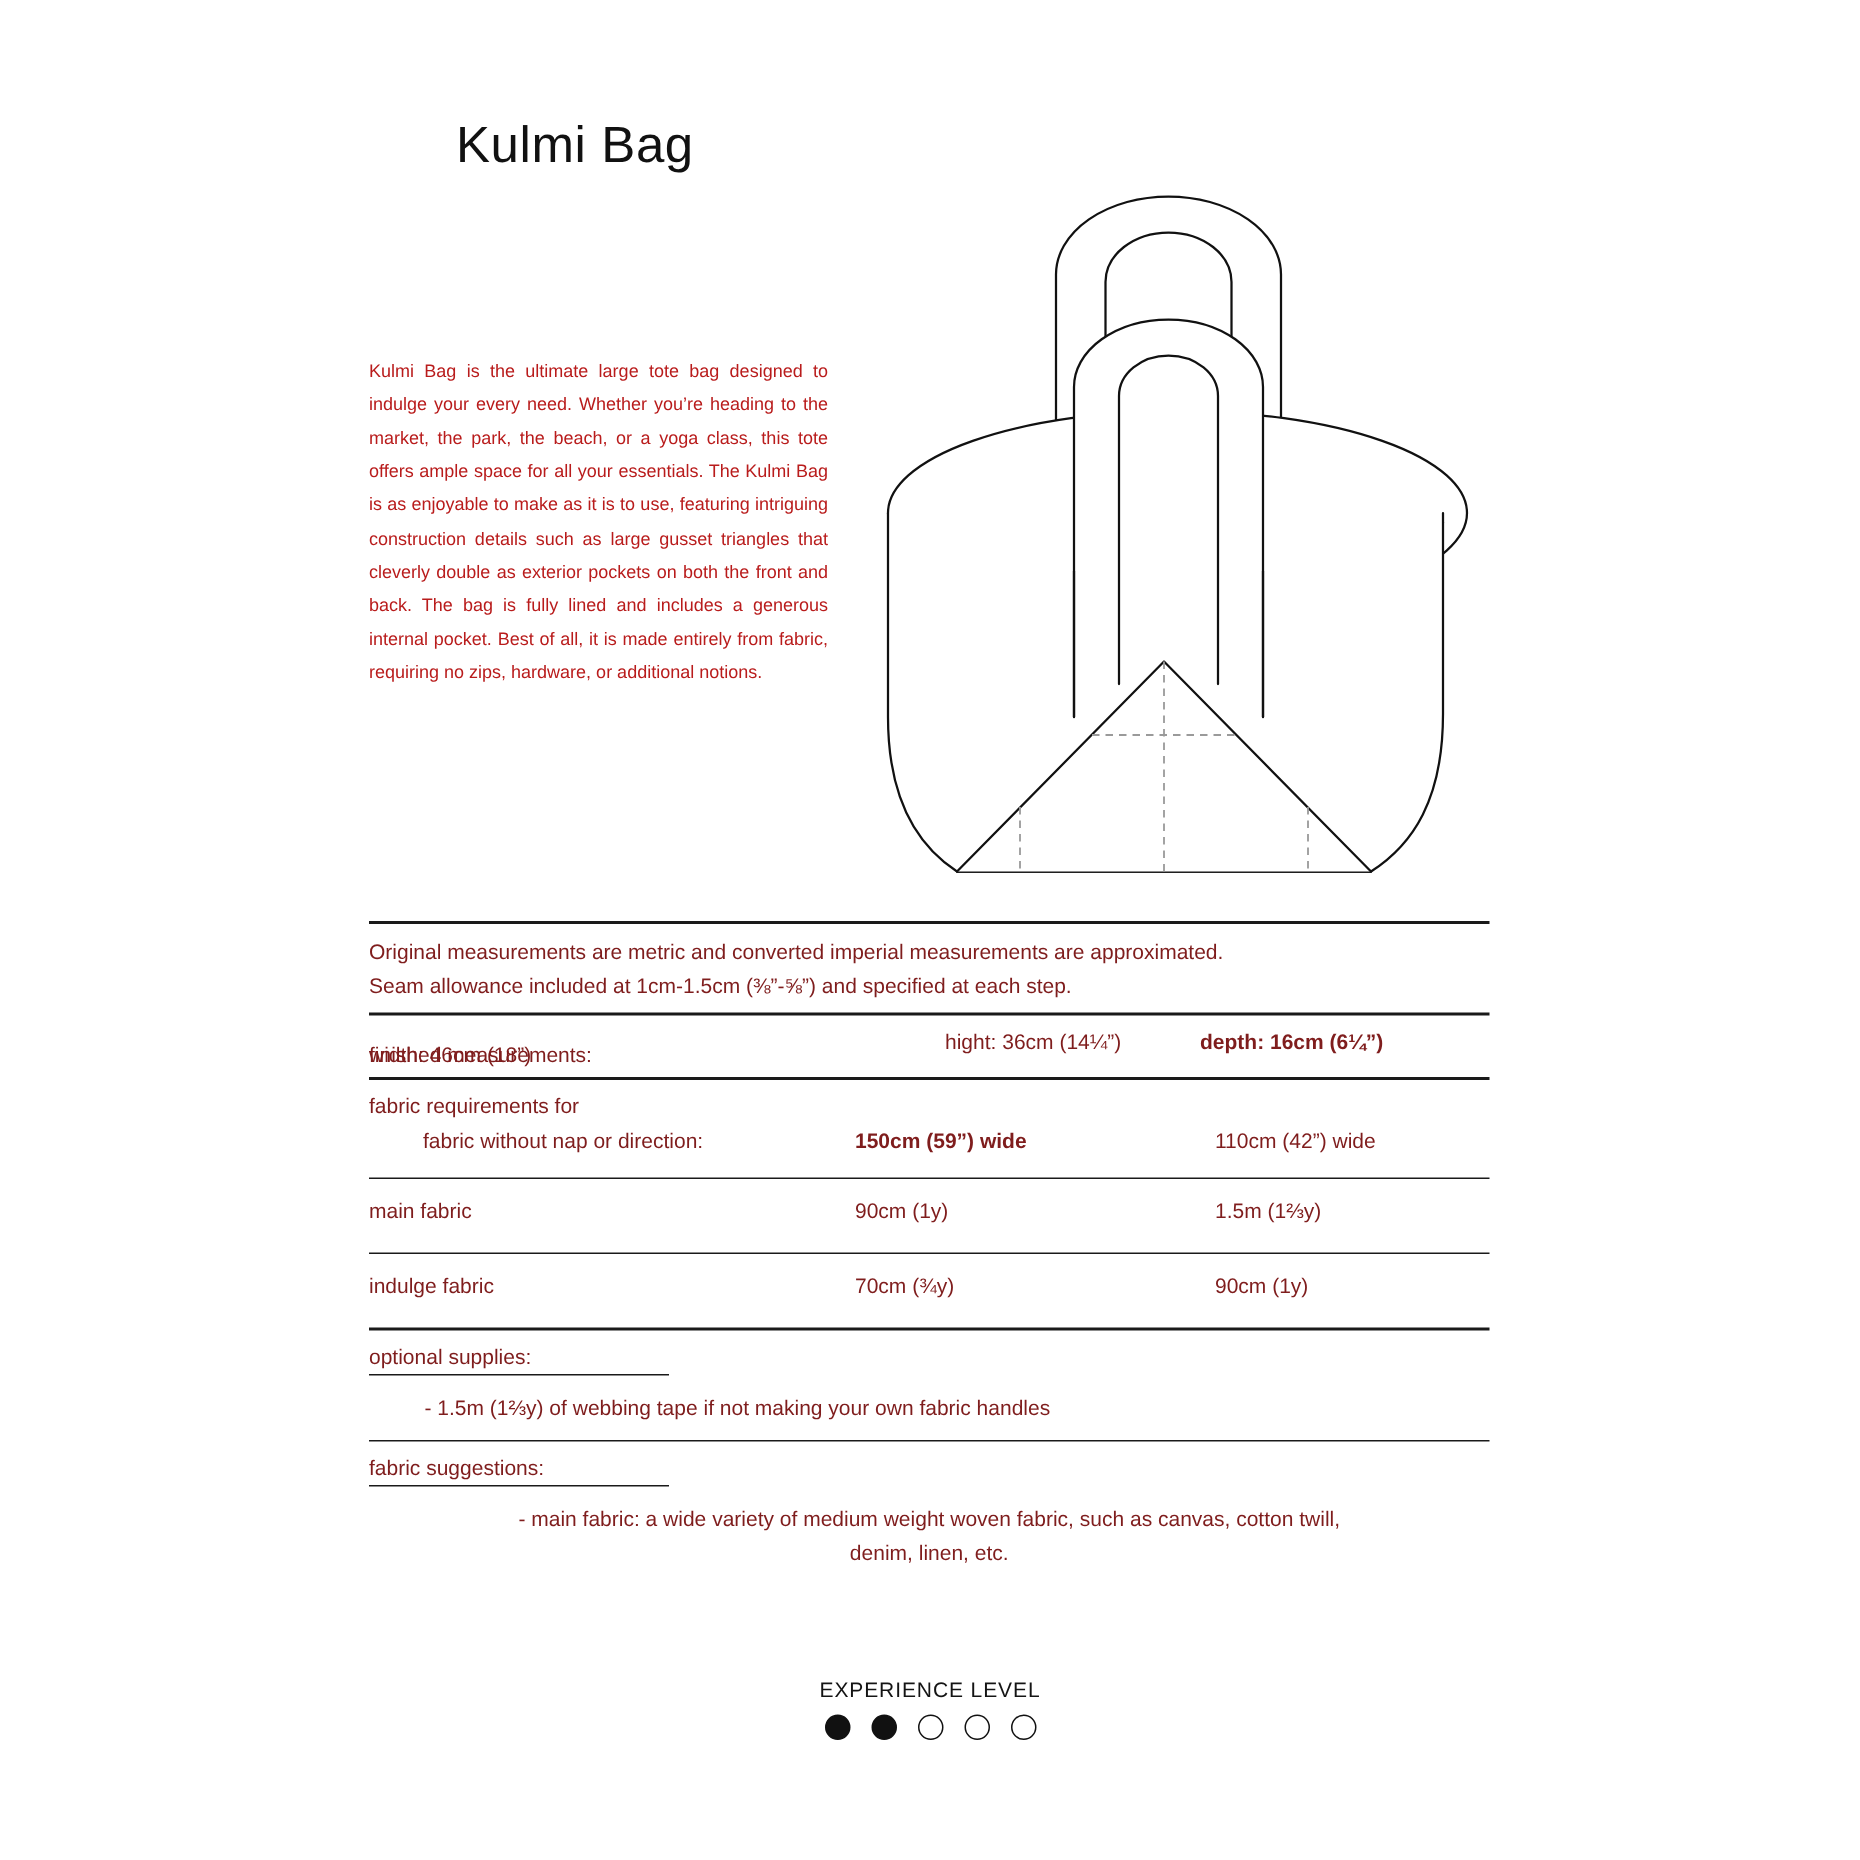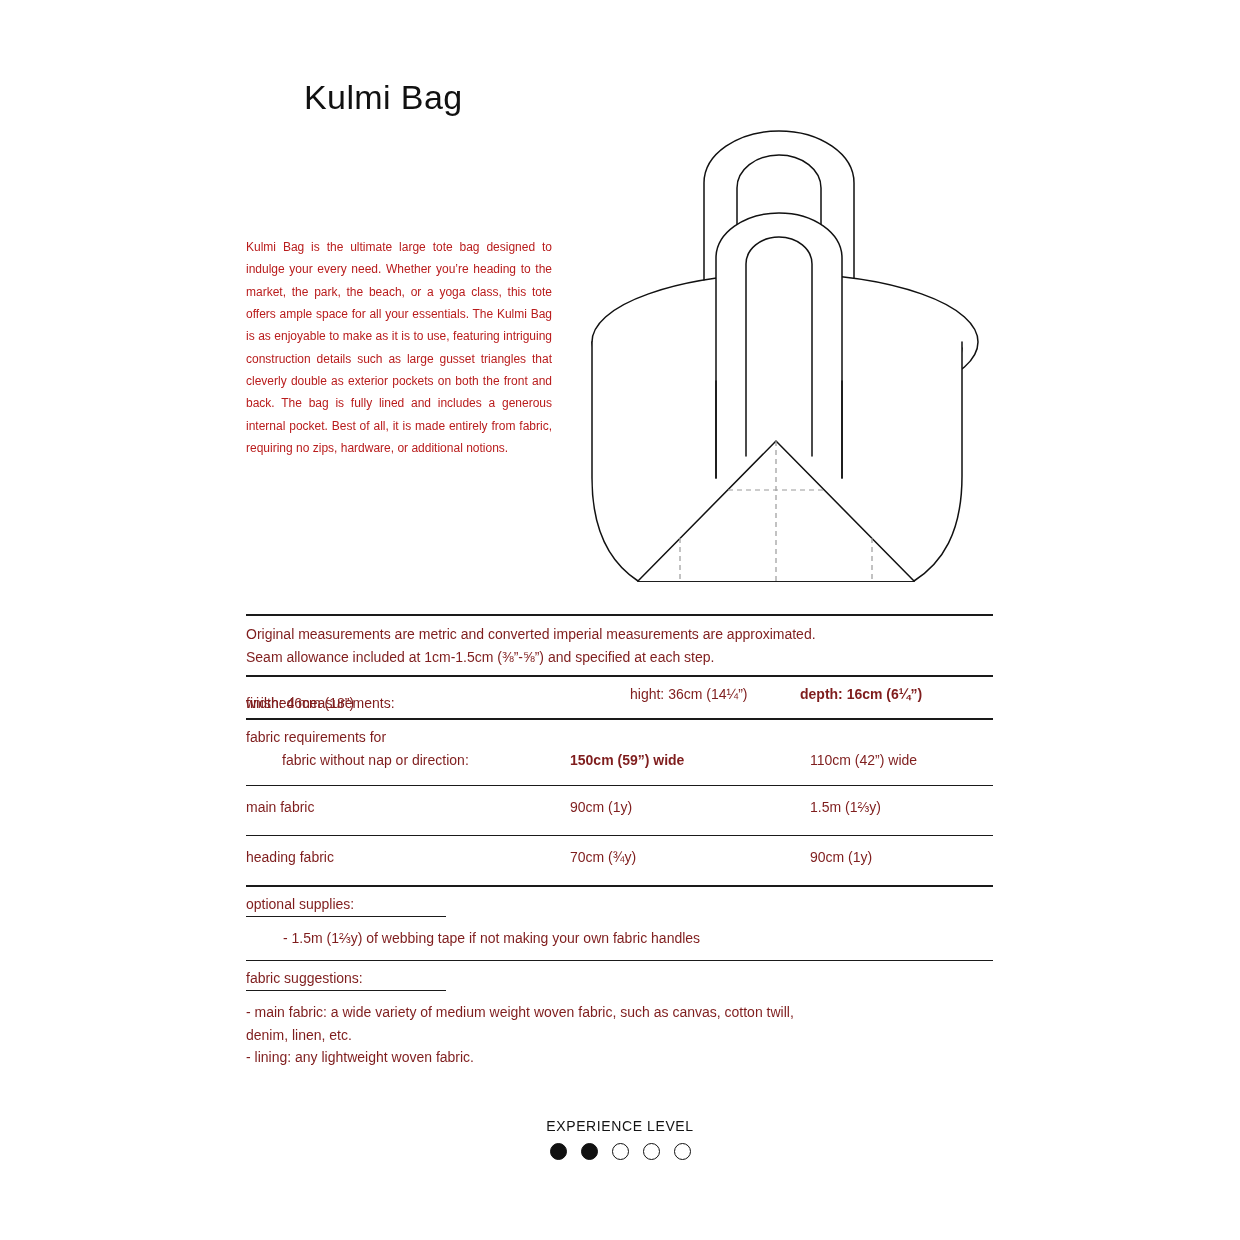--- a/index.html
+++ b/index.html
@@ -120,21 +120,21 @@
     padding: 10px 0 10px 0;
     line-height: 23px;
     margin-left: 37px;
   }
   .bullet-row div { white-space: nowrap; }
 
   .suggest-row {
     padding: 10px 0 4px 0;
     line-height: 22.5px;
   }
-  .suggest-row div { white-space: nowrap; }
+  .suggest-row div { white-space: nowrap; text-align: center; }
 
   
   #experience {
     position: absolute;
     left: 0;
     top: 1118px;
     width: 1240px;
     text-align: center;
   }
   #experience-label {
@@ -236,21 +236,21 @@
 
   <div class="row fab-row">
     <span class="f-label">main fabric</span>
     <span class="f-c1">90cm (1y)</span>
     <span class="f-c2">1.5m (1⅔y)</span>
   </div>
 
   <div class="rule-thin"></div>
 
   <div class="row fab-row">
-    <span class="f-label">heading fabric</span>
+    <span class="f-label">indulge fabric</span>
     <span class="f-c1">70cm (¾y)</span>
     <span class="f-c2">90cm (1y)</span>
   </div>
 
   <div class="rule"></div>
 
   <div class="row head-row">
     <div class="htext">optional supplies:</div>
   </div>
   <div class="rule-short"></div>
@@ -262,21 +262,20 @@
   <div class="rule-thin"></div>
 
   <div class="row head-row">
     <div class="htext">fabric suggestions:</div>
   </div>
   <div class="rule-short"></div>
 
   <div class="row suggest-row">
     <div>- main fabric: a wide variety of medium weight woven fabric, such as canvas, cotton twill,</div>
     <div>denim, linen, etc.</div>
-    <div>- lining: any lightweight woven fabric.</div>
   </div>
 
 </div>
 
 <div id="experience">
   <div id="experience-label">EXPERIENCE LEVEL</div>
   <div id="experience-dots">
       <div class="dot filled"></div>
       <div class="dot filled"></div>
       <div class="dot empty"></div>

